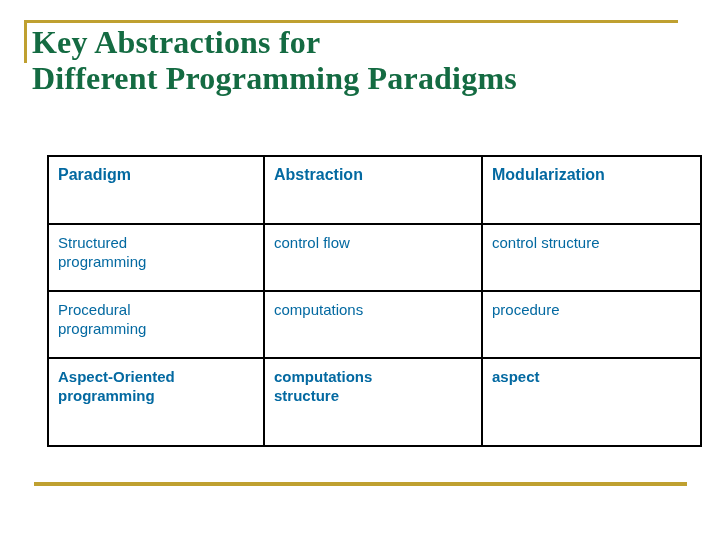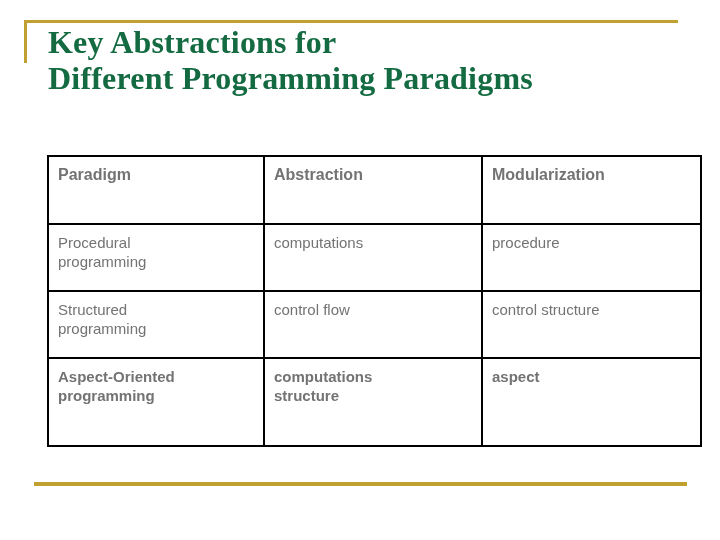--- a/index.html
+++ b/index.html
@@ -32,21 +32,21 @@
   #title-bracket-v {
     position: absolute;
     left: 24px;
     top: 20px;
     width: 3px;
     height: 43px;
     background: #bfa030;
   }
   #slide-title {
     position: absolute;
-    left: 48px;
+    left: 32px;
     top: 24px;
     width: 650px;
     font-family: "Liberation Serif", "DejaVu Serif", serif;
     font-weight: bold;
     font-size: 32px;
     line-height: 36px;
     color: #146b42;
     letter-spacing: 0.2px;
     white-space: pre-line;
   }
@@ -74,21 +74,21 @@
     background: transparent;
   }
   #paradigm-table td,
   #paradigm-table th {
     border: 2px solid #000000;
     vertical-align: top;
     padding: 8px 0 0 9px;
     font-family: "Liberation Sans", sans-serif;
     font-size: 15px;
     line-height: 19px;
-    color: #737373;
+    color: #0369a1;
     text-align: left;
     background: transparent;
   }
   #paradigm-table th {
     font-weight: bold;
     font-size: 16px;
   }
   .col-paradigm   { width: 205px; }
   .col-abstraction{ width: 207px; }
   .col-modular    { width: 208px; }
@@ -114,41 +114,41 @@
     <thead>
       <tr class="row-header">
         <th class="col-paradigm">Paradigm</th>
         <th class="col-abstraction">Abstraction</th>
         <th class="col-modular">Modularization</th>
       </tr>
     </thead>
     <tbody>
       <tr class="row-body">
         <td>
+          <span class="cell-line">Structured</span>
+          <span class="cell-line">programming</span>
+        </td>
+        <td>
+          <span class="cell-line">control flow</span>
+        </td>
+        <td>
+          <span class="cell-line">control structure</span>
+        </td>
+      </tr>
+
+      <tr class="row-body">
+        <td>
           <span class="cell-line">Procedural</span>
           <span class="cell-line">programming</span>
         </td>
         <td>
           <span class="cell-line">computations</span>
         </td>
         <td>
           <span class="cell-line">procedure</span>
-        </td>
-      </tr>
-
-      <tr class="row-body">
-        <td>
-          <span class="cell-line">Structured</span>
-          <span class="cell-line">programming</span>
-        </td>
-        <td>
-          <span class="cell-line">control flow</span>
-        </td>
-        <td>
-          <span class="cell-line">control structure</span>
         </td>
       </tr>
 
 
       <tr class="row-last">
         <td>
           <span class="cell-line">Aspect-Oriented</span>
           <span class="cell-line">programming</span>
         </td>
         <td>

